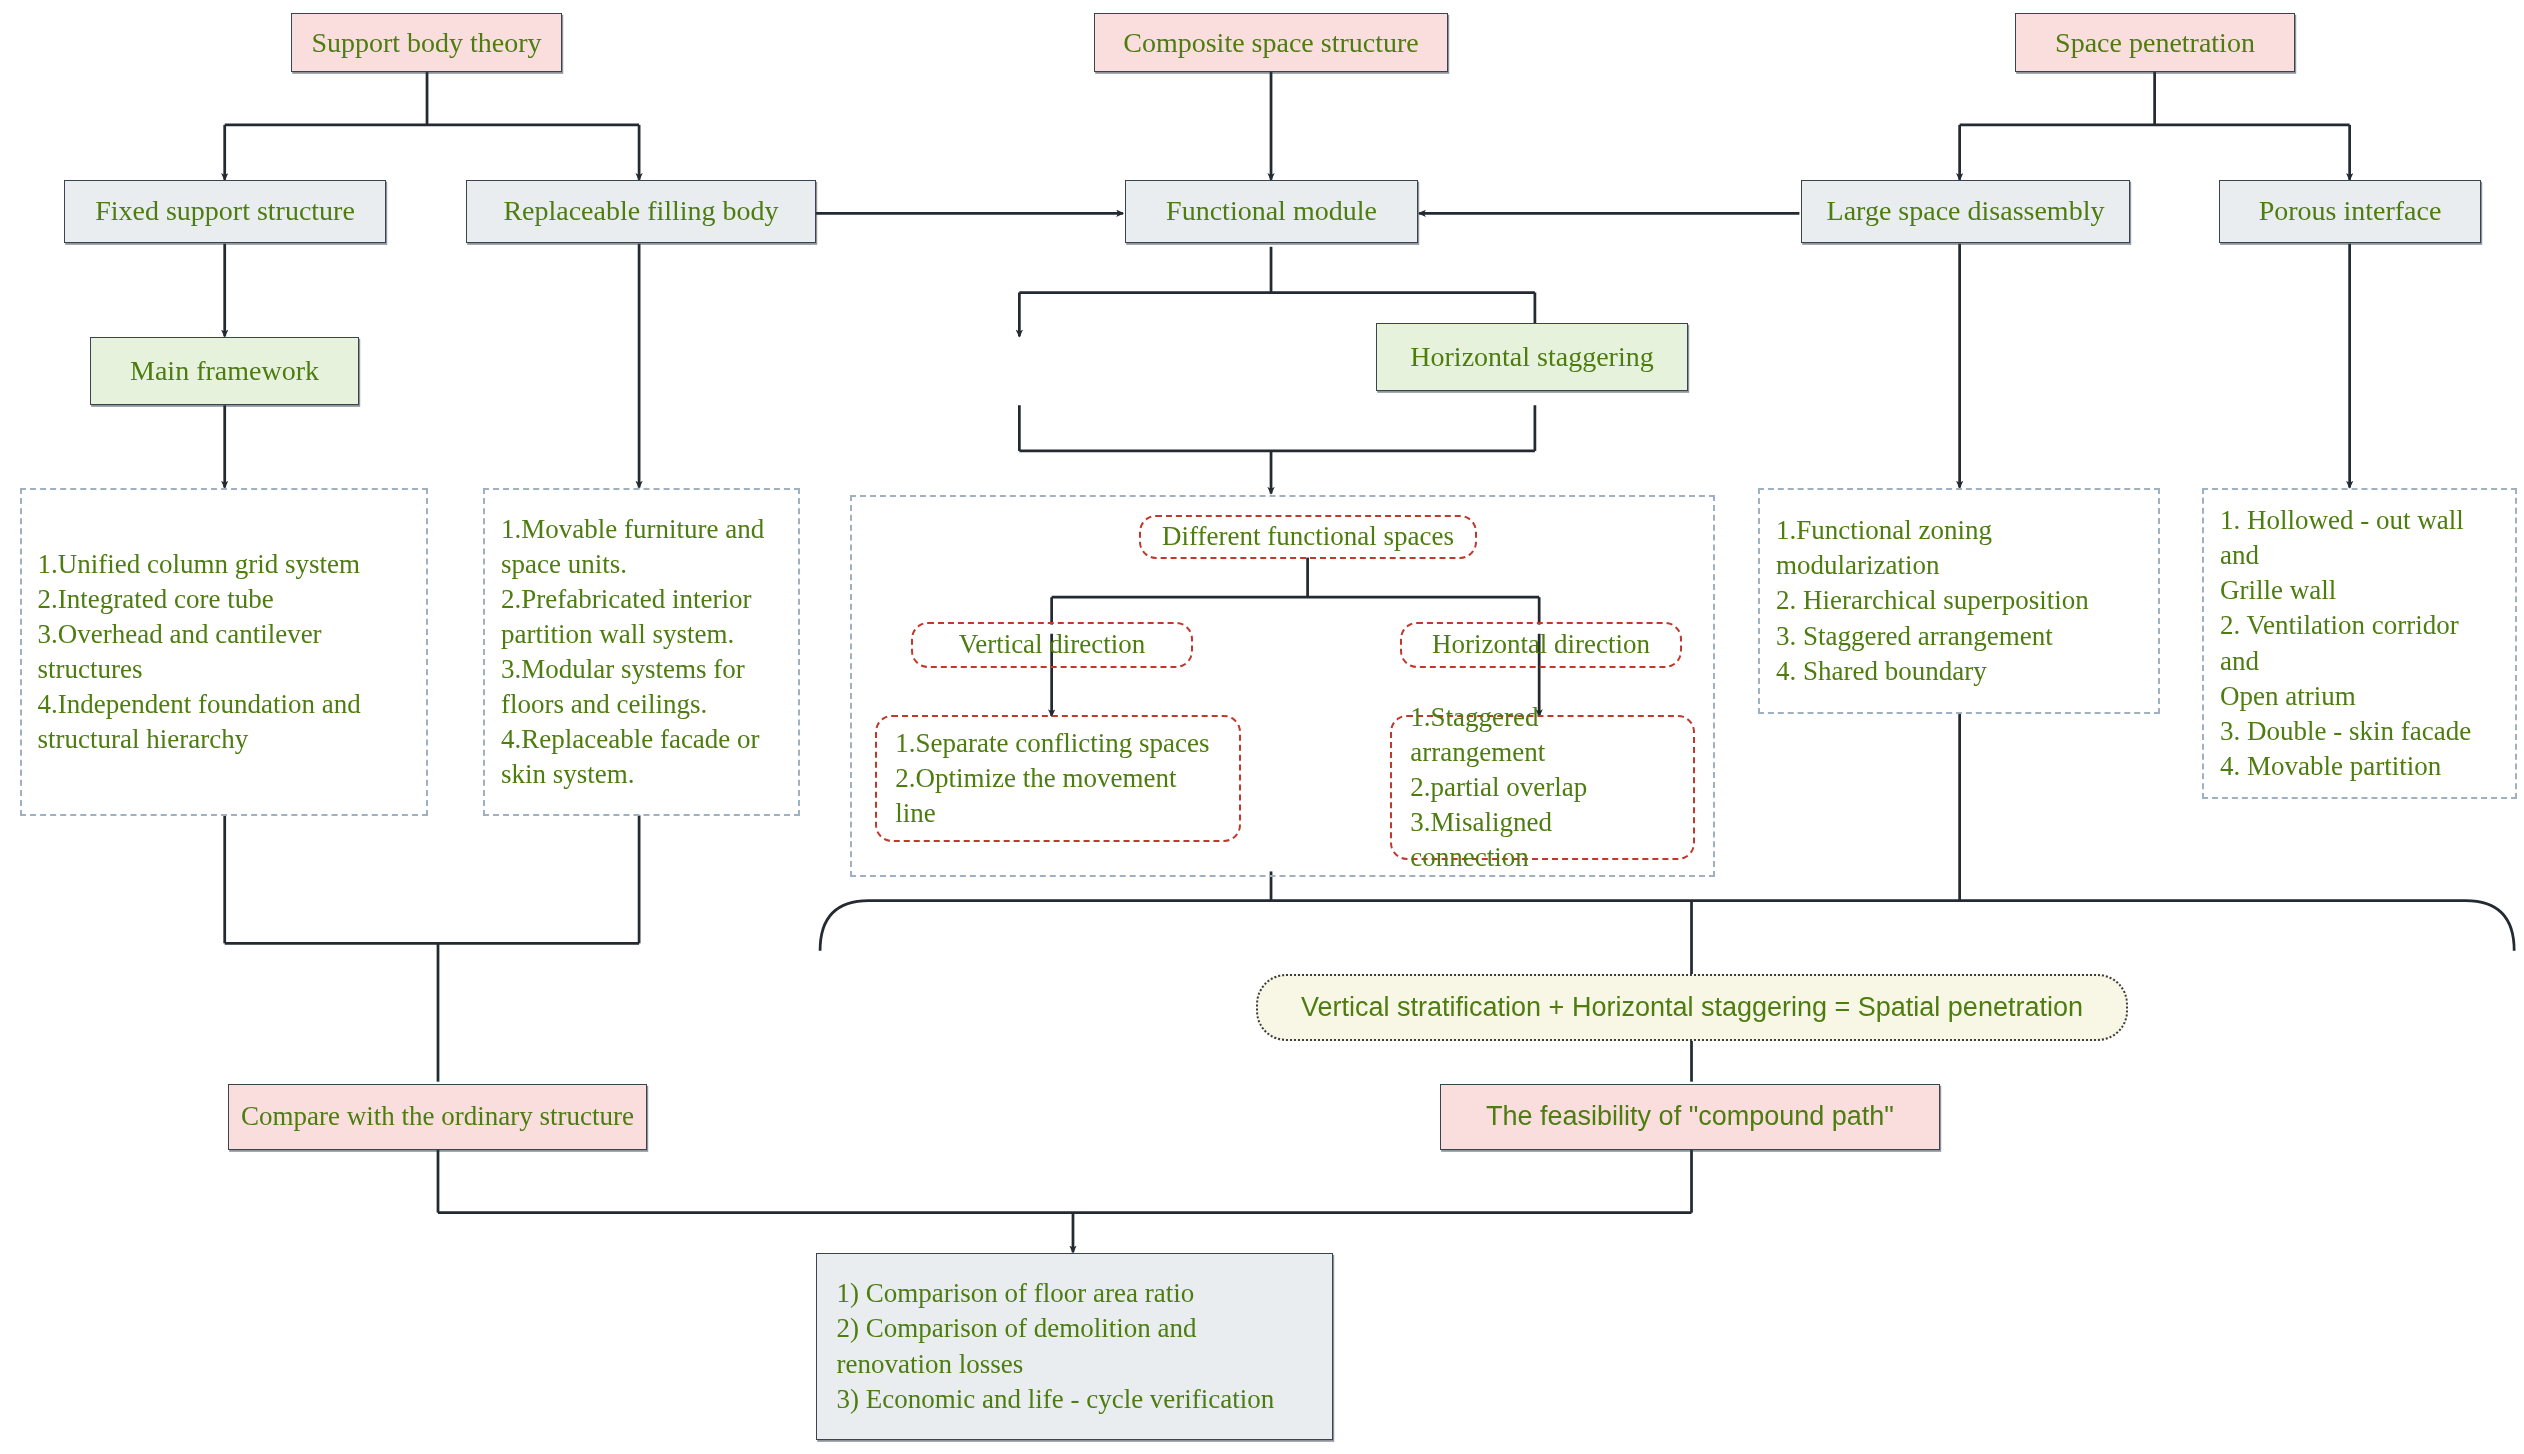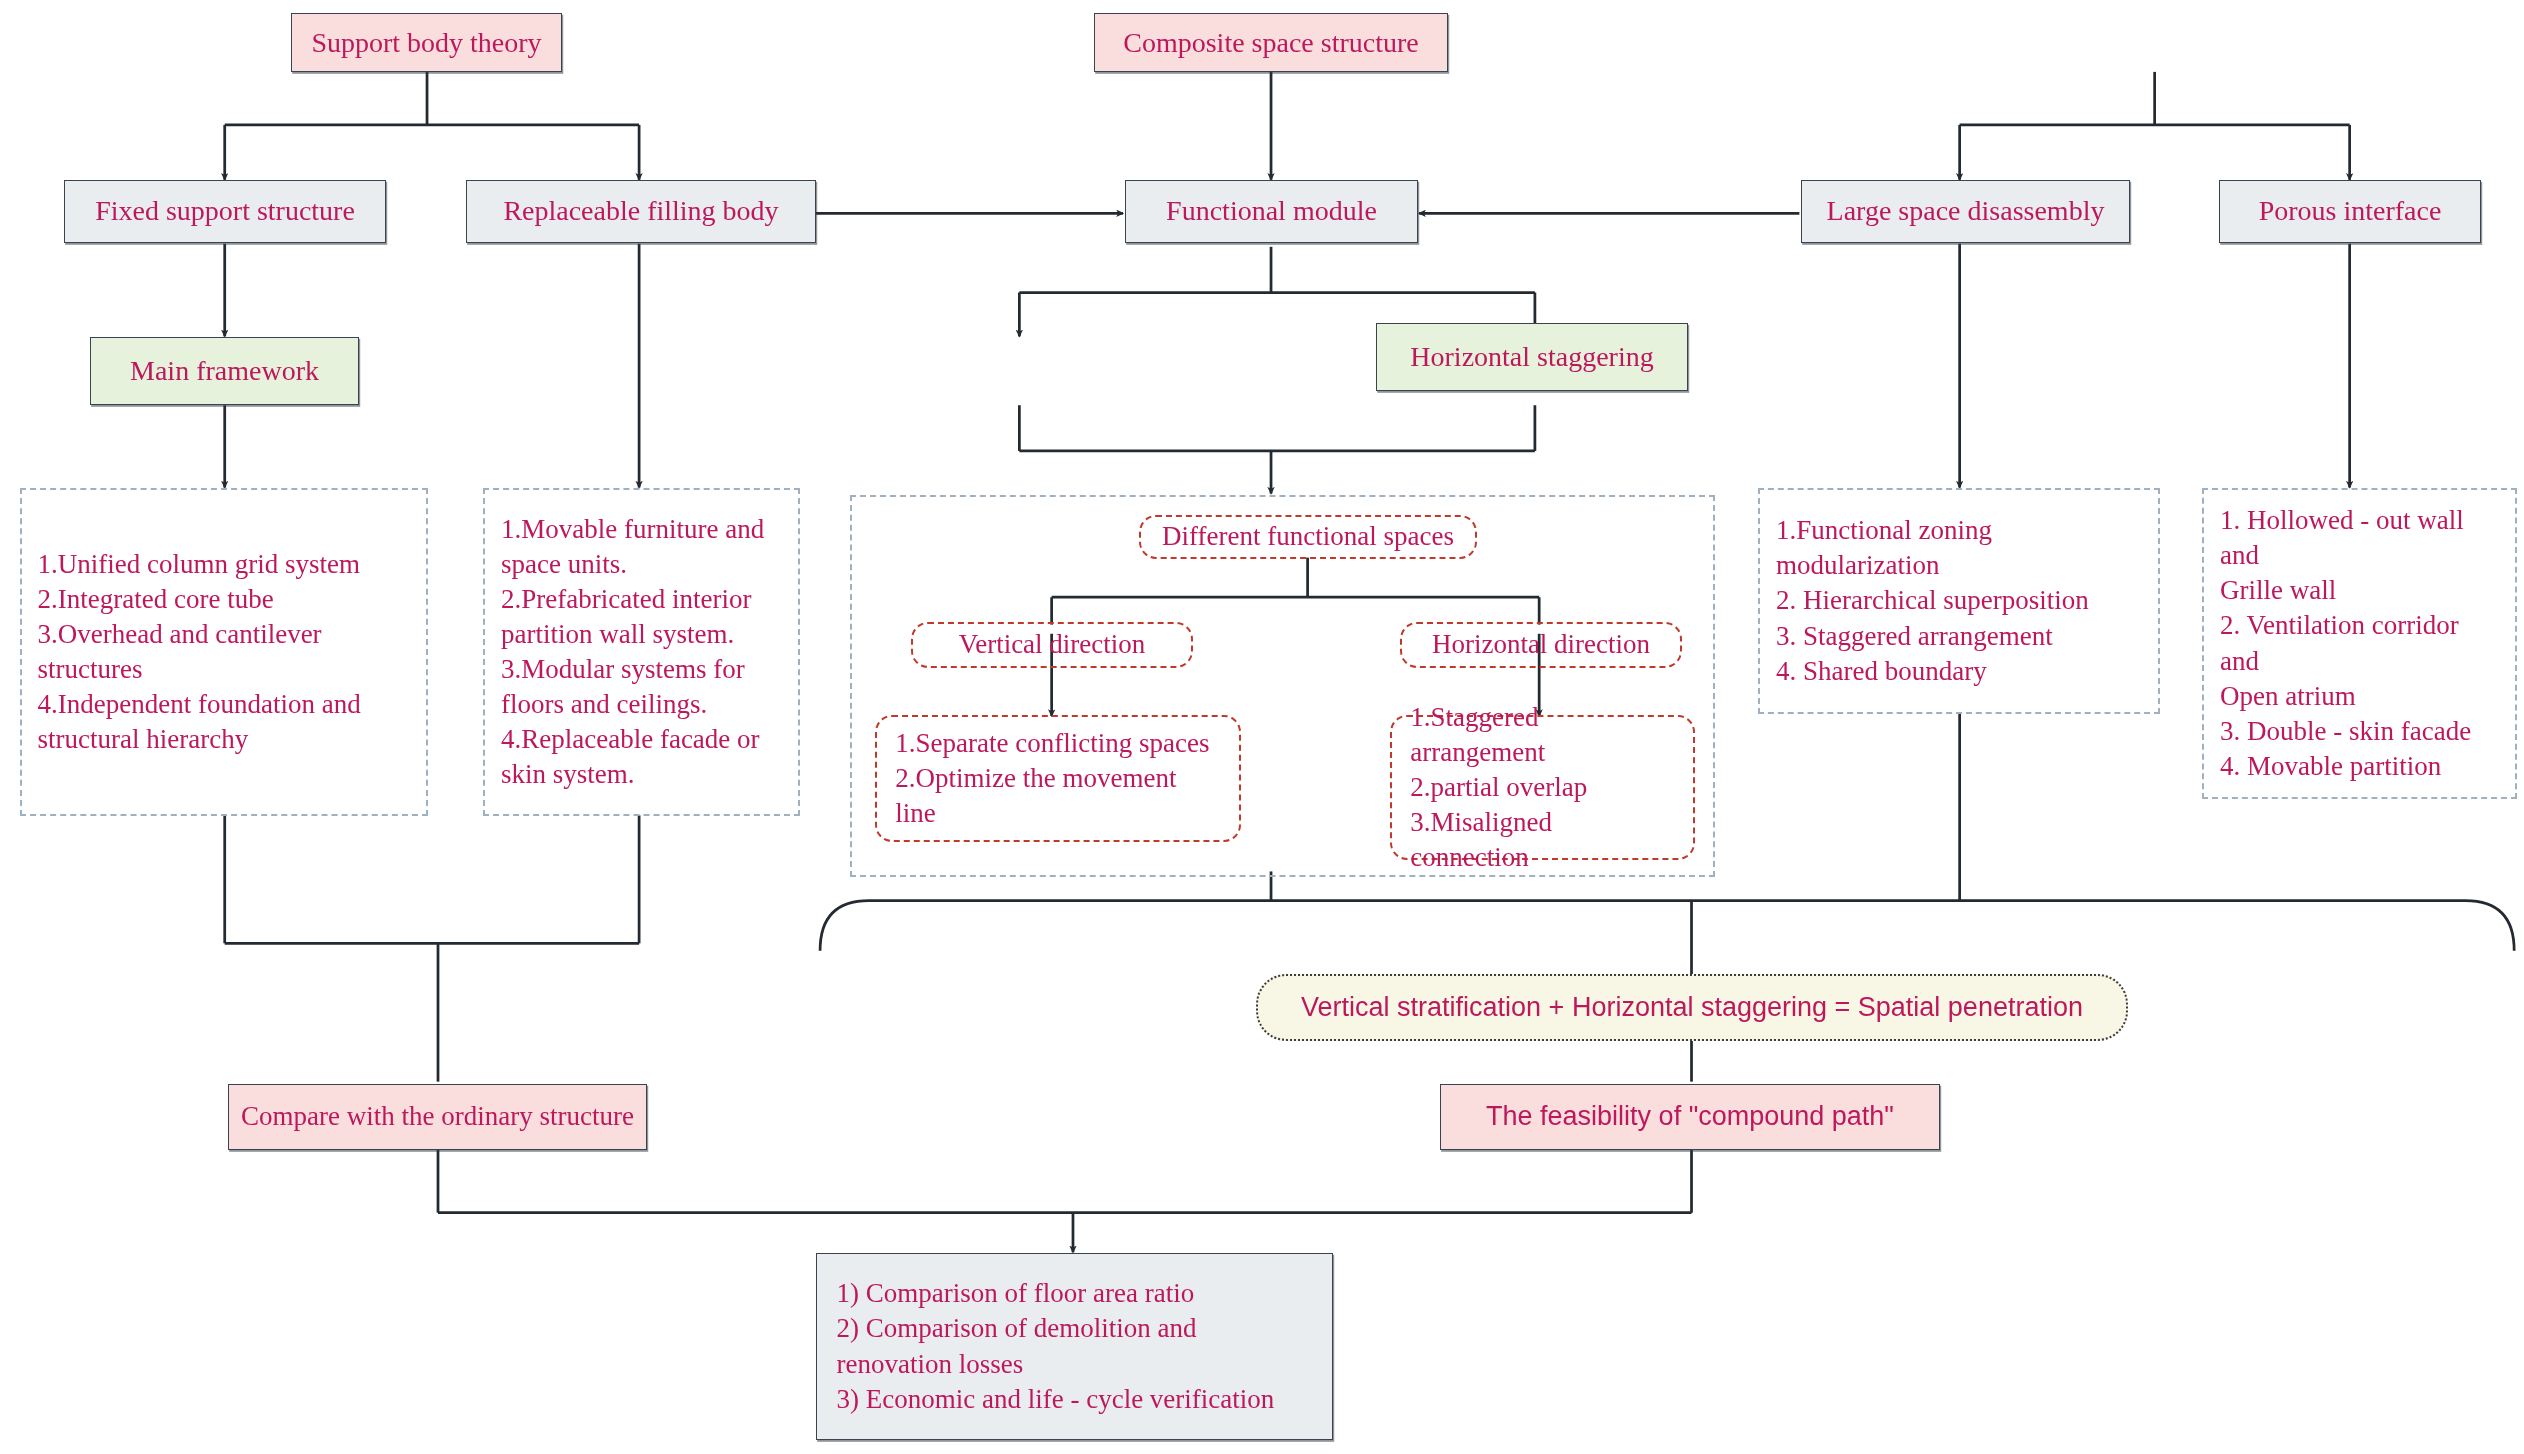--- a/index.html
+++ b/index.html
@@ -2,21 +2,21 @@
 <html style="font-size:9.8px"><head>
 <meta charset="utf-8">
 <style>
   html,body{margin:0;padding:0;background:#ffffff;}
   body{width:2525px;height:1454px;position:relative;overflow:hidden;
        font-family:"Liberation Serif","DejaVu Serif",serif;}
   #stage{position:absolute;left:0;top:0;width:2525px;height:1454px;}
   svg#wires{position:absolute;left:0;top:0;width:2525px;height:1454px;pointer-events:none;}
 
   .node{position:absolute;box-sizing:border-box;display:flex;align-items:center;
-        justify-content:center;text-align:center;color:#be185d;line-height:1.30;}
+        justify-content:center;text-align:center;color:#4d7c0f;line-height:1.30;}
 
   
   .box{border:1.8px solid #3a4450;box-shadow:1.2px 1.8px 0 0 rgba(50,60,70,.55);}
   .pink{background:#f9dedd;}
   .grey{background:#e9edef;}
   .green{background:#e7f2dc;}
 
   
   .dashgroup{border:2.4px dashed #9fb0c0;background:transparent;
              display:block;padding:0;}
@@ -115,20 +115,21 @@
       <path d="M718,1990 L2775,1990"></path>
       <path d="M1760,1990 L1760,2055" marker-end="url(#ah)"></path>
 
     </g>
   </svg>
 
   <div class="node box pink f46" style="left:291px;top:13.4px;width:271px;height:59px;">Support body theory</div>
 
   <div class="node box pink f46" style="left:1094px;top:13.4px;width:354px;height:59px;">Composite space structure</div>
 
+  <div class="node box pink f46" style="left:2015px;top:13.4px;width:280px;height:59px;">Space penetration</div>
 
   <div class="node box grey f46" style="left:64px;top:180px;width:322px;height:63px;">Fixed support structure</div>
 
   <div class="node box grey f46" style="left:466px;top:180px;width:350px;height:63px;">Replaceable filling body</div>
 
   <div class="node box grey f46" style="left:1125px;top:180px;width:293px;height:63px;">Functional module</div>
 
   <div class="node box grey f46" style="left:1801px;top:180px;width:329px;height:63px;">Large space disassembly</div>
 
   <div class="node box grey f46" style="left:2219px;top:180px;width:262px;height:63px;font-family:Liberation Serif, serif;">Porous interface</div>

